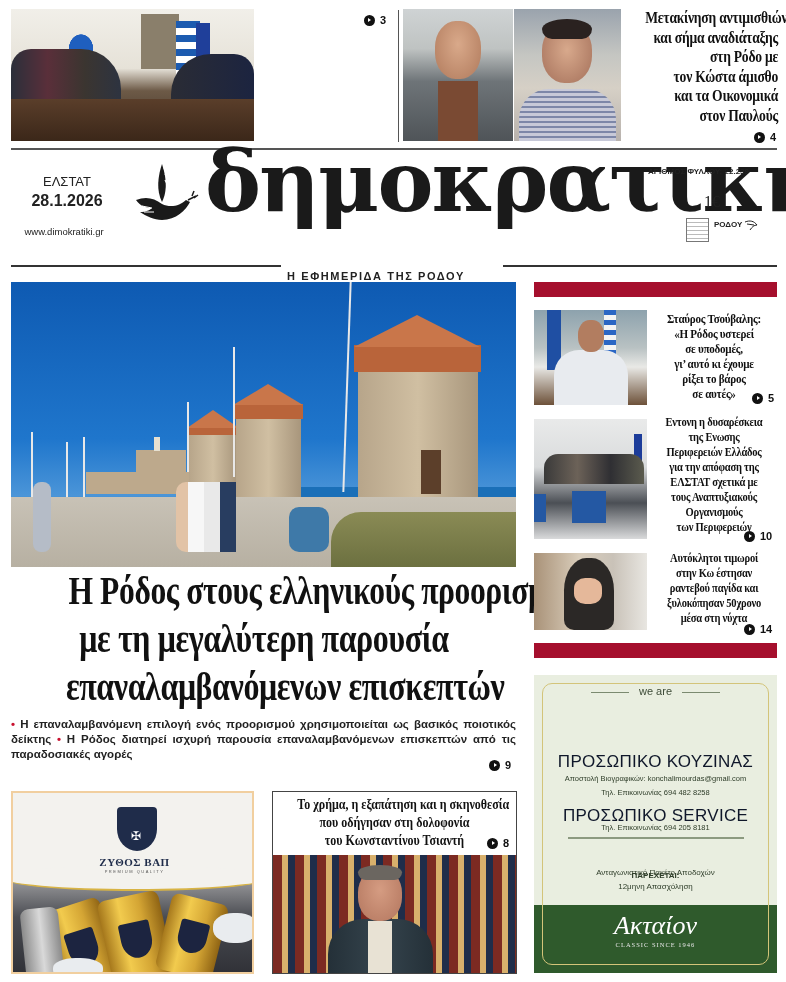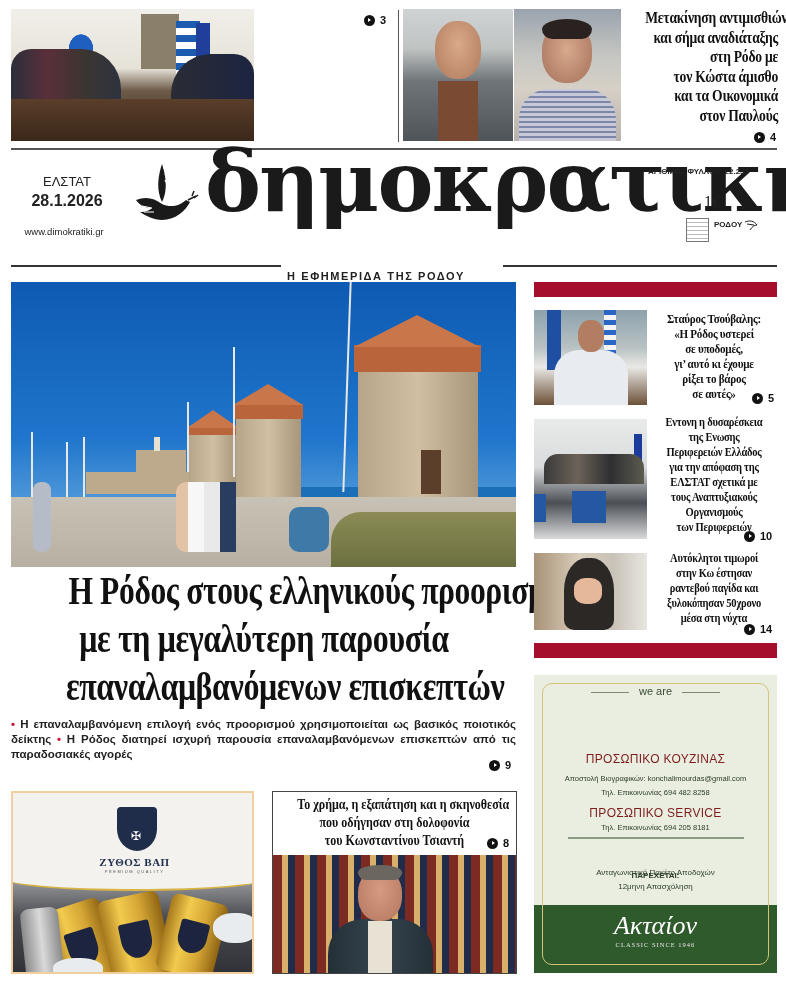--- a/index.html
+++ b/index.html
@@ -145,21 +145,21 @@
   #crime-photo .jacket { position:absolute; left:55px; top:64px; width:105px; height:56px; border-radius: 35px 35px 0 0; background: linear-gradient(90deg,#243038,#35444d,#243038); }
   #crime-photo .shirt { position:absolute; left:95px; top:66px; width:24px; height:54px; background:#e8e2d4; }
   #crime-pageref { position:absolute; left: 214px; top: 45px; }
 
   #hiring-ad { left: 534px; top: 675px; width: 243px; height: 298px; background:#e9eee0; overflow:hidden; }
   #hiring-ad .frame { position:absolute; left:8px; top:8px; width:227px; height:282px; border:1.5px solid #d3c47a; border-radius: 10px; }
   #hiring-ad .green { position:absolute; left:0; top:230px; width:243px; height:68px; background:#2f5a2c; }
   #hiring-ad .we-are { position:absolute; left:0; width:243px; top:10px; text-align:center; font-size:11px; color:#3c4a36; }
   #hiring-ad .we-are::before, #hiring-ad .we-are::after { content:""; display:inline-block; width:38px; height:1px; background:#7b8a70; vertical-align: middle; margin: 0 10px; }
   #hiring-ad .hiring { position:absolute; left:0; width:243px; top:22px; text-align:center; font-family:"Liberation Serif",serif; font-size: 36px; letter-spacing: 3px; color:#3b5a2e; }
-  #hiring-ad .pos { position:absolute; left:0; width:243px; text-align:center; font-size: 12px; color:#7f1d1d; letter-spacing: 0.3px; }
+  #hiring-ad .pos { position:absolute; left:0; width:243px; text-align:center; font-size: 17px; color:#0f172a; letter-spacing: 0.3px; }
   #hiring-ad .small { position:absolute; left:0; width:243px; text-align:center; font-size: 7.5px; color:#2e3d29; }
   #hiring-ad .divider { position:absolute; left:34px; top:152px; width:176px; height:2px; background:#8c9a80; }
   #hiring-ad .offer { position:absolute; left:0; width:243px; text-align:center; font-size: 8px; color:#2e3d29; }
   #hiring-ad .brand { position:absolute; left:0; width:243px; top:236px; text-align:center; font-family:"Liberation Serif",serif; font-style: italic; font-size: 26px; color:#fff; }
   #hiring-ad .brand-sub { position:absolute; left:0; width:243px; top:266px; text-align:center; font-family:"Liberation Serif",serif; font-size: 6.5px; color:#e5e5e5; letter-spacing: 1px; }
 </style>
 </head>
 <body>
 
 <div class="photo" id="top-story-1-photo">

